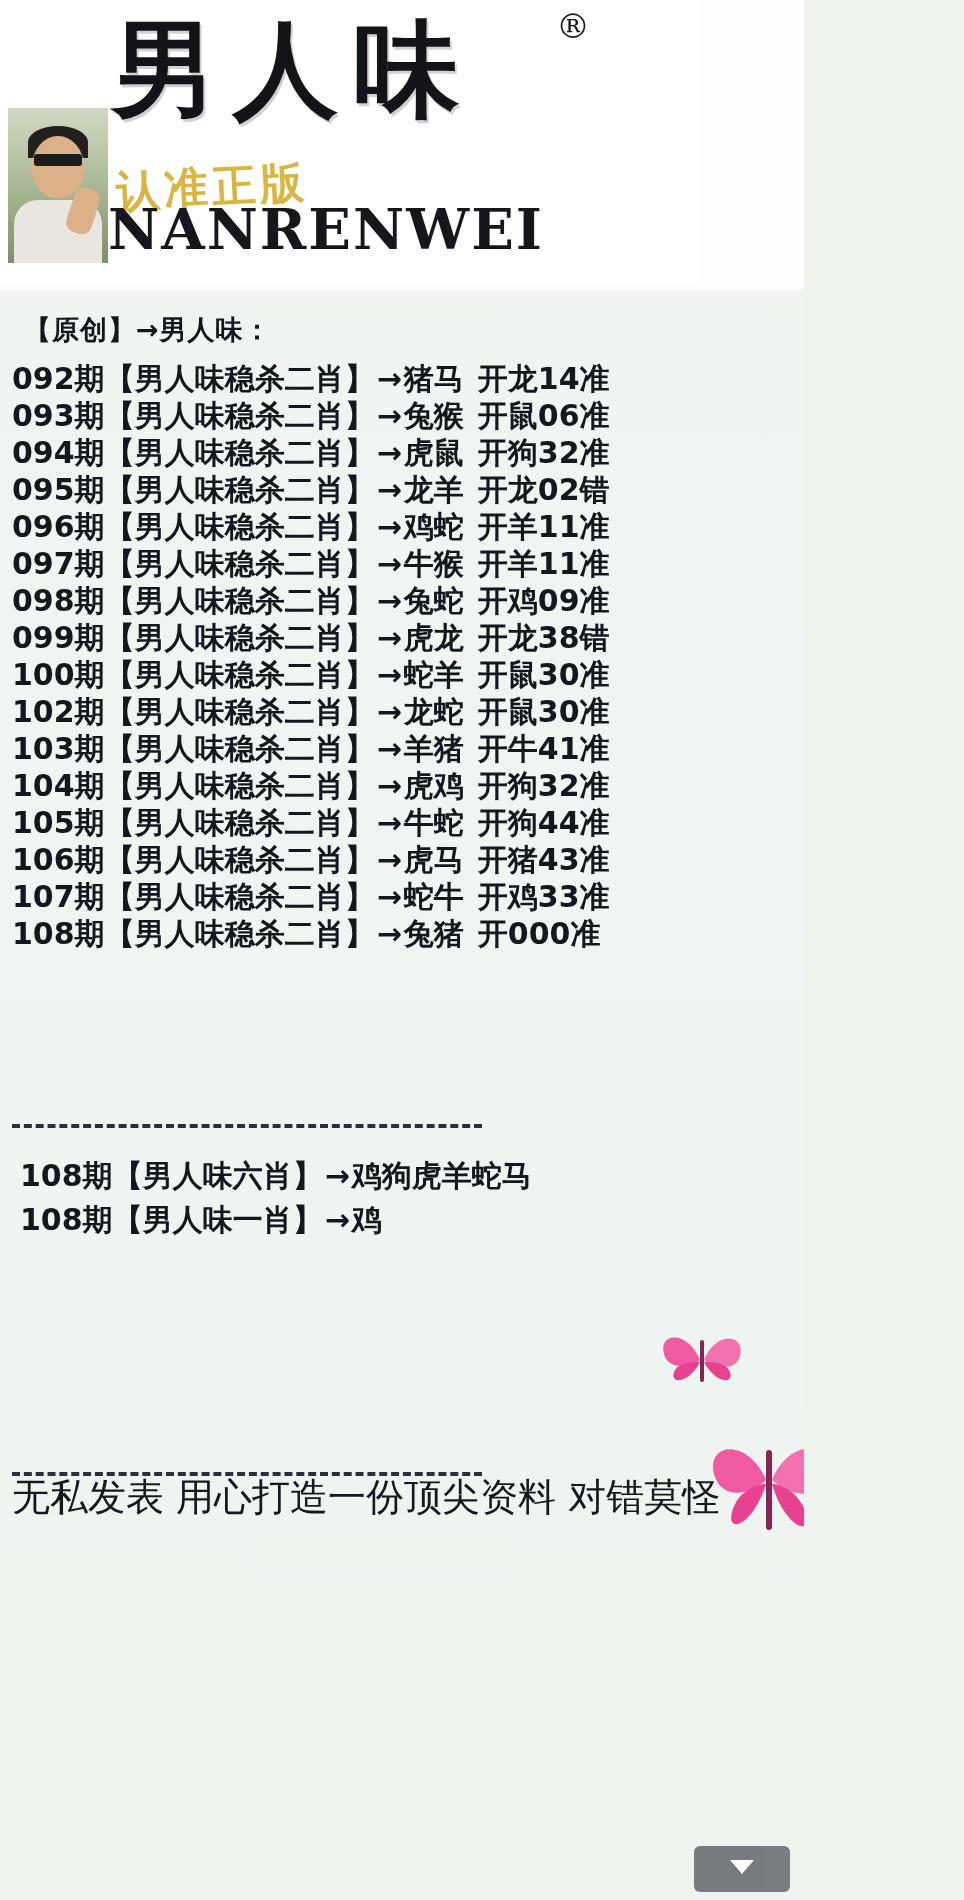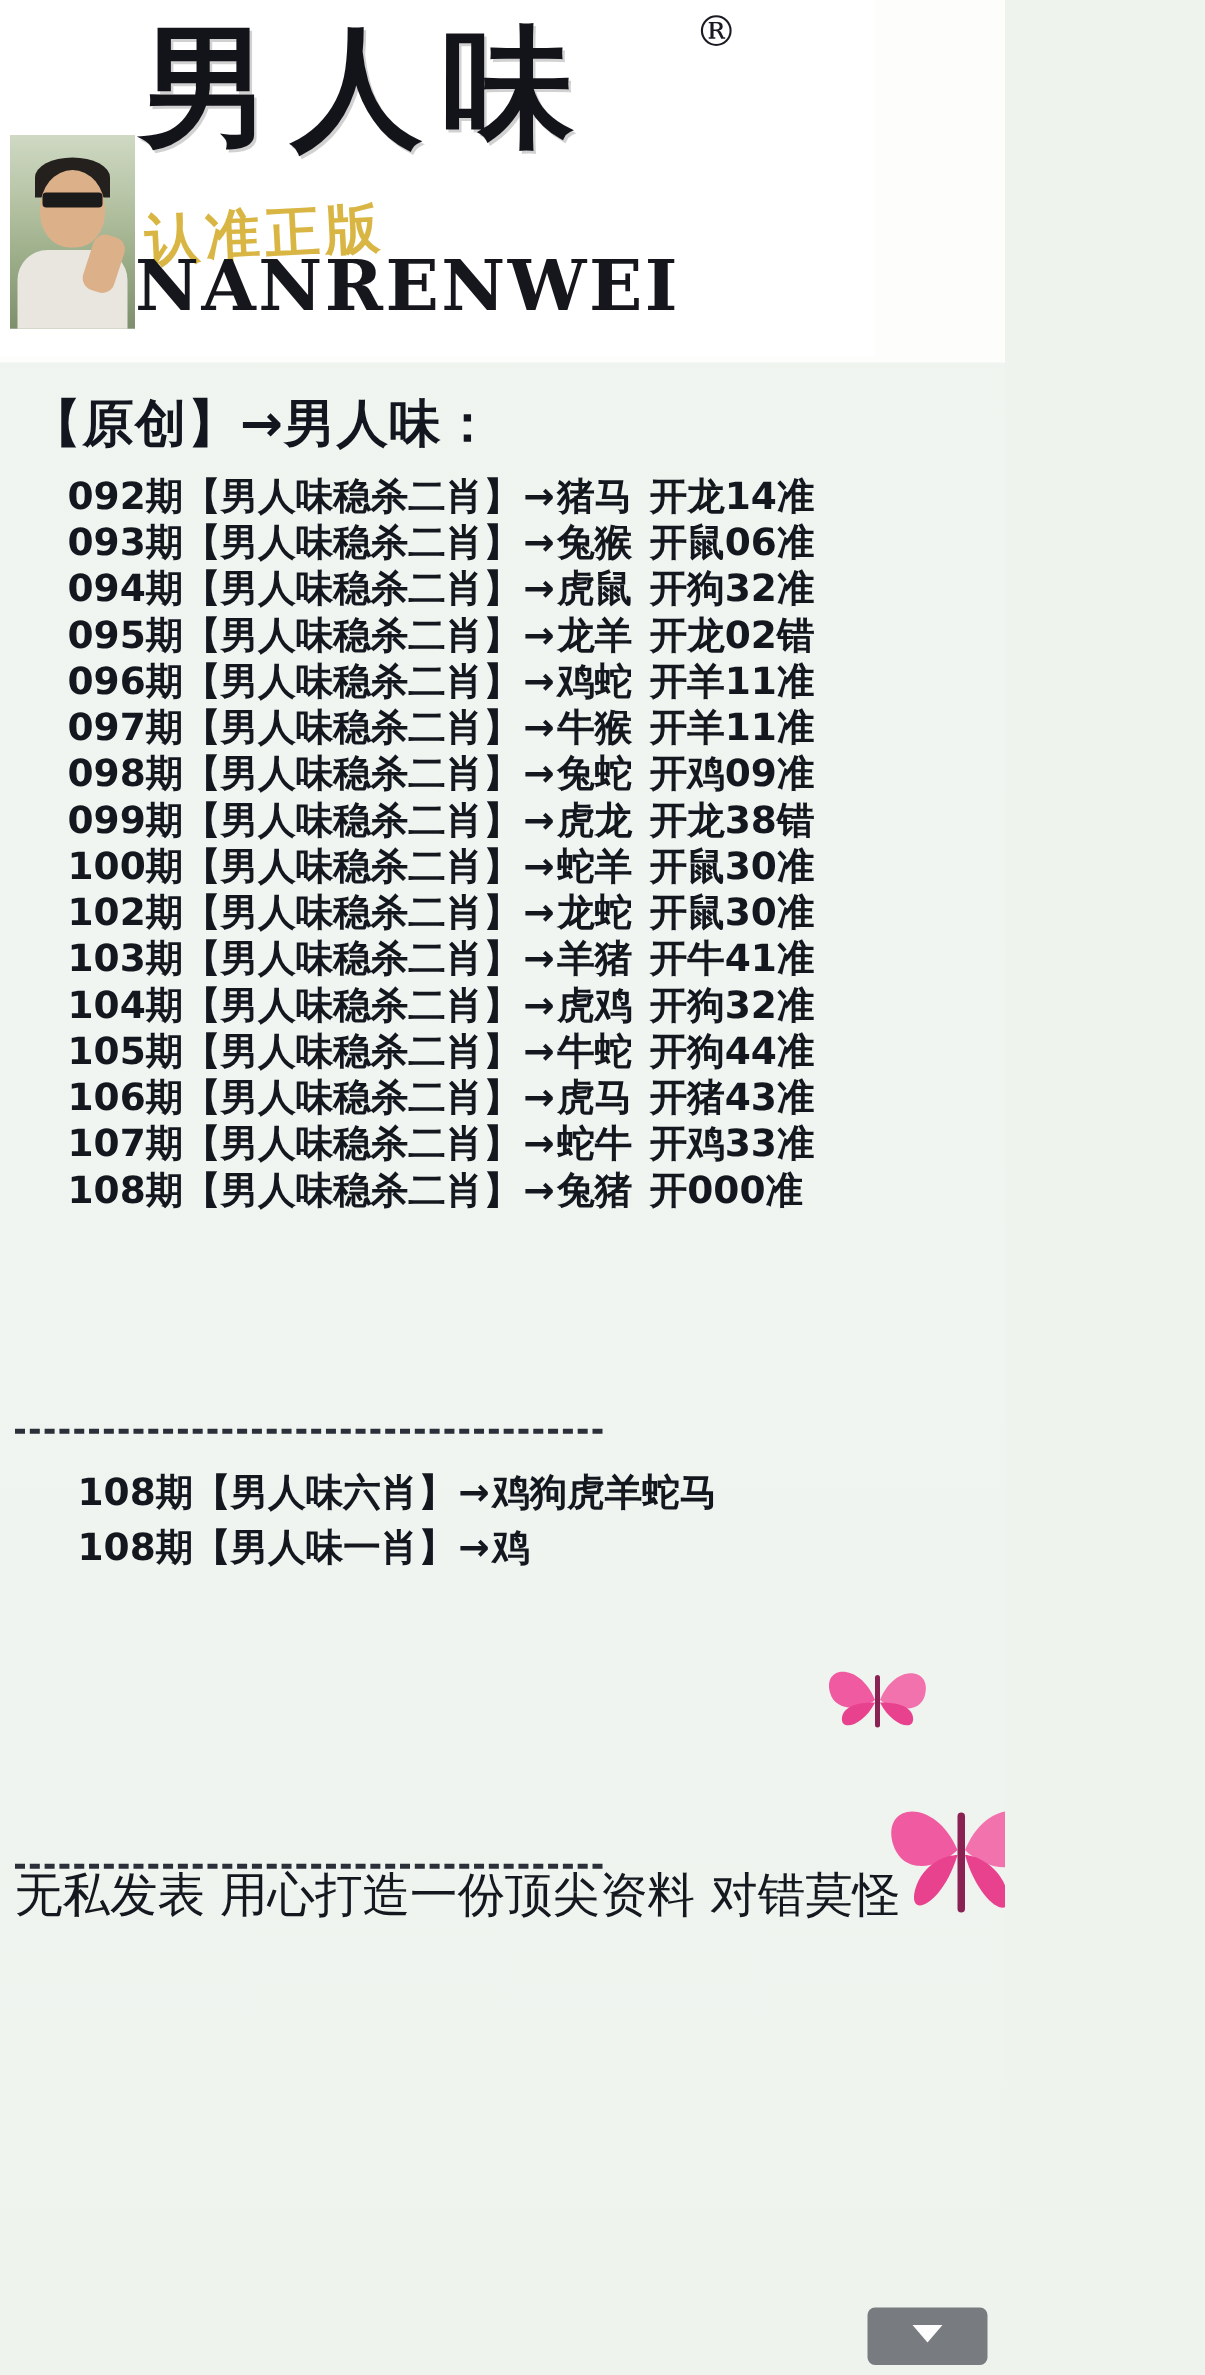--- a/index.html
+++ b/index.html
@@ -137,39 +137,38 @@
   }
   
   .content {
     position: relative;
     padding: 0 10px;
   }
   .section-title {
     margin: 22px 0 12px 14px;
     font-family: "DejaVu Sans", sans-serif;
     font-weight: bold;
-    font-size: 41px;
+    font-size: 27px;
     color: #14161f;
     letter-spacing: 1px;
   }
   .rows {
     margin: 0;
     padding: 0;
     list-style: none;
   }
   .row {
     font-family: "DejaVu Sans", sans-serif;
     font-weight: bold;
     font-size: 30px;
     line-height: 37px;
     color: #15171f;
     white-space: nowrap;
     letter-spacing: 0px;
     padding-left: 2px;
-    margin-left: 42px;
   }
   .row .period { }
   .row .arrow { padding: 0 2px; }
   .row .picks { }
   .row .result { padding-left: 14px; }
   .spacer-1 { height: 172px; }
   .divider {
     margin: 0 0 0 2px;
     width: 470px;
     border-top: 4px dashed #2b2f3a;

